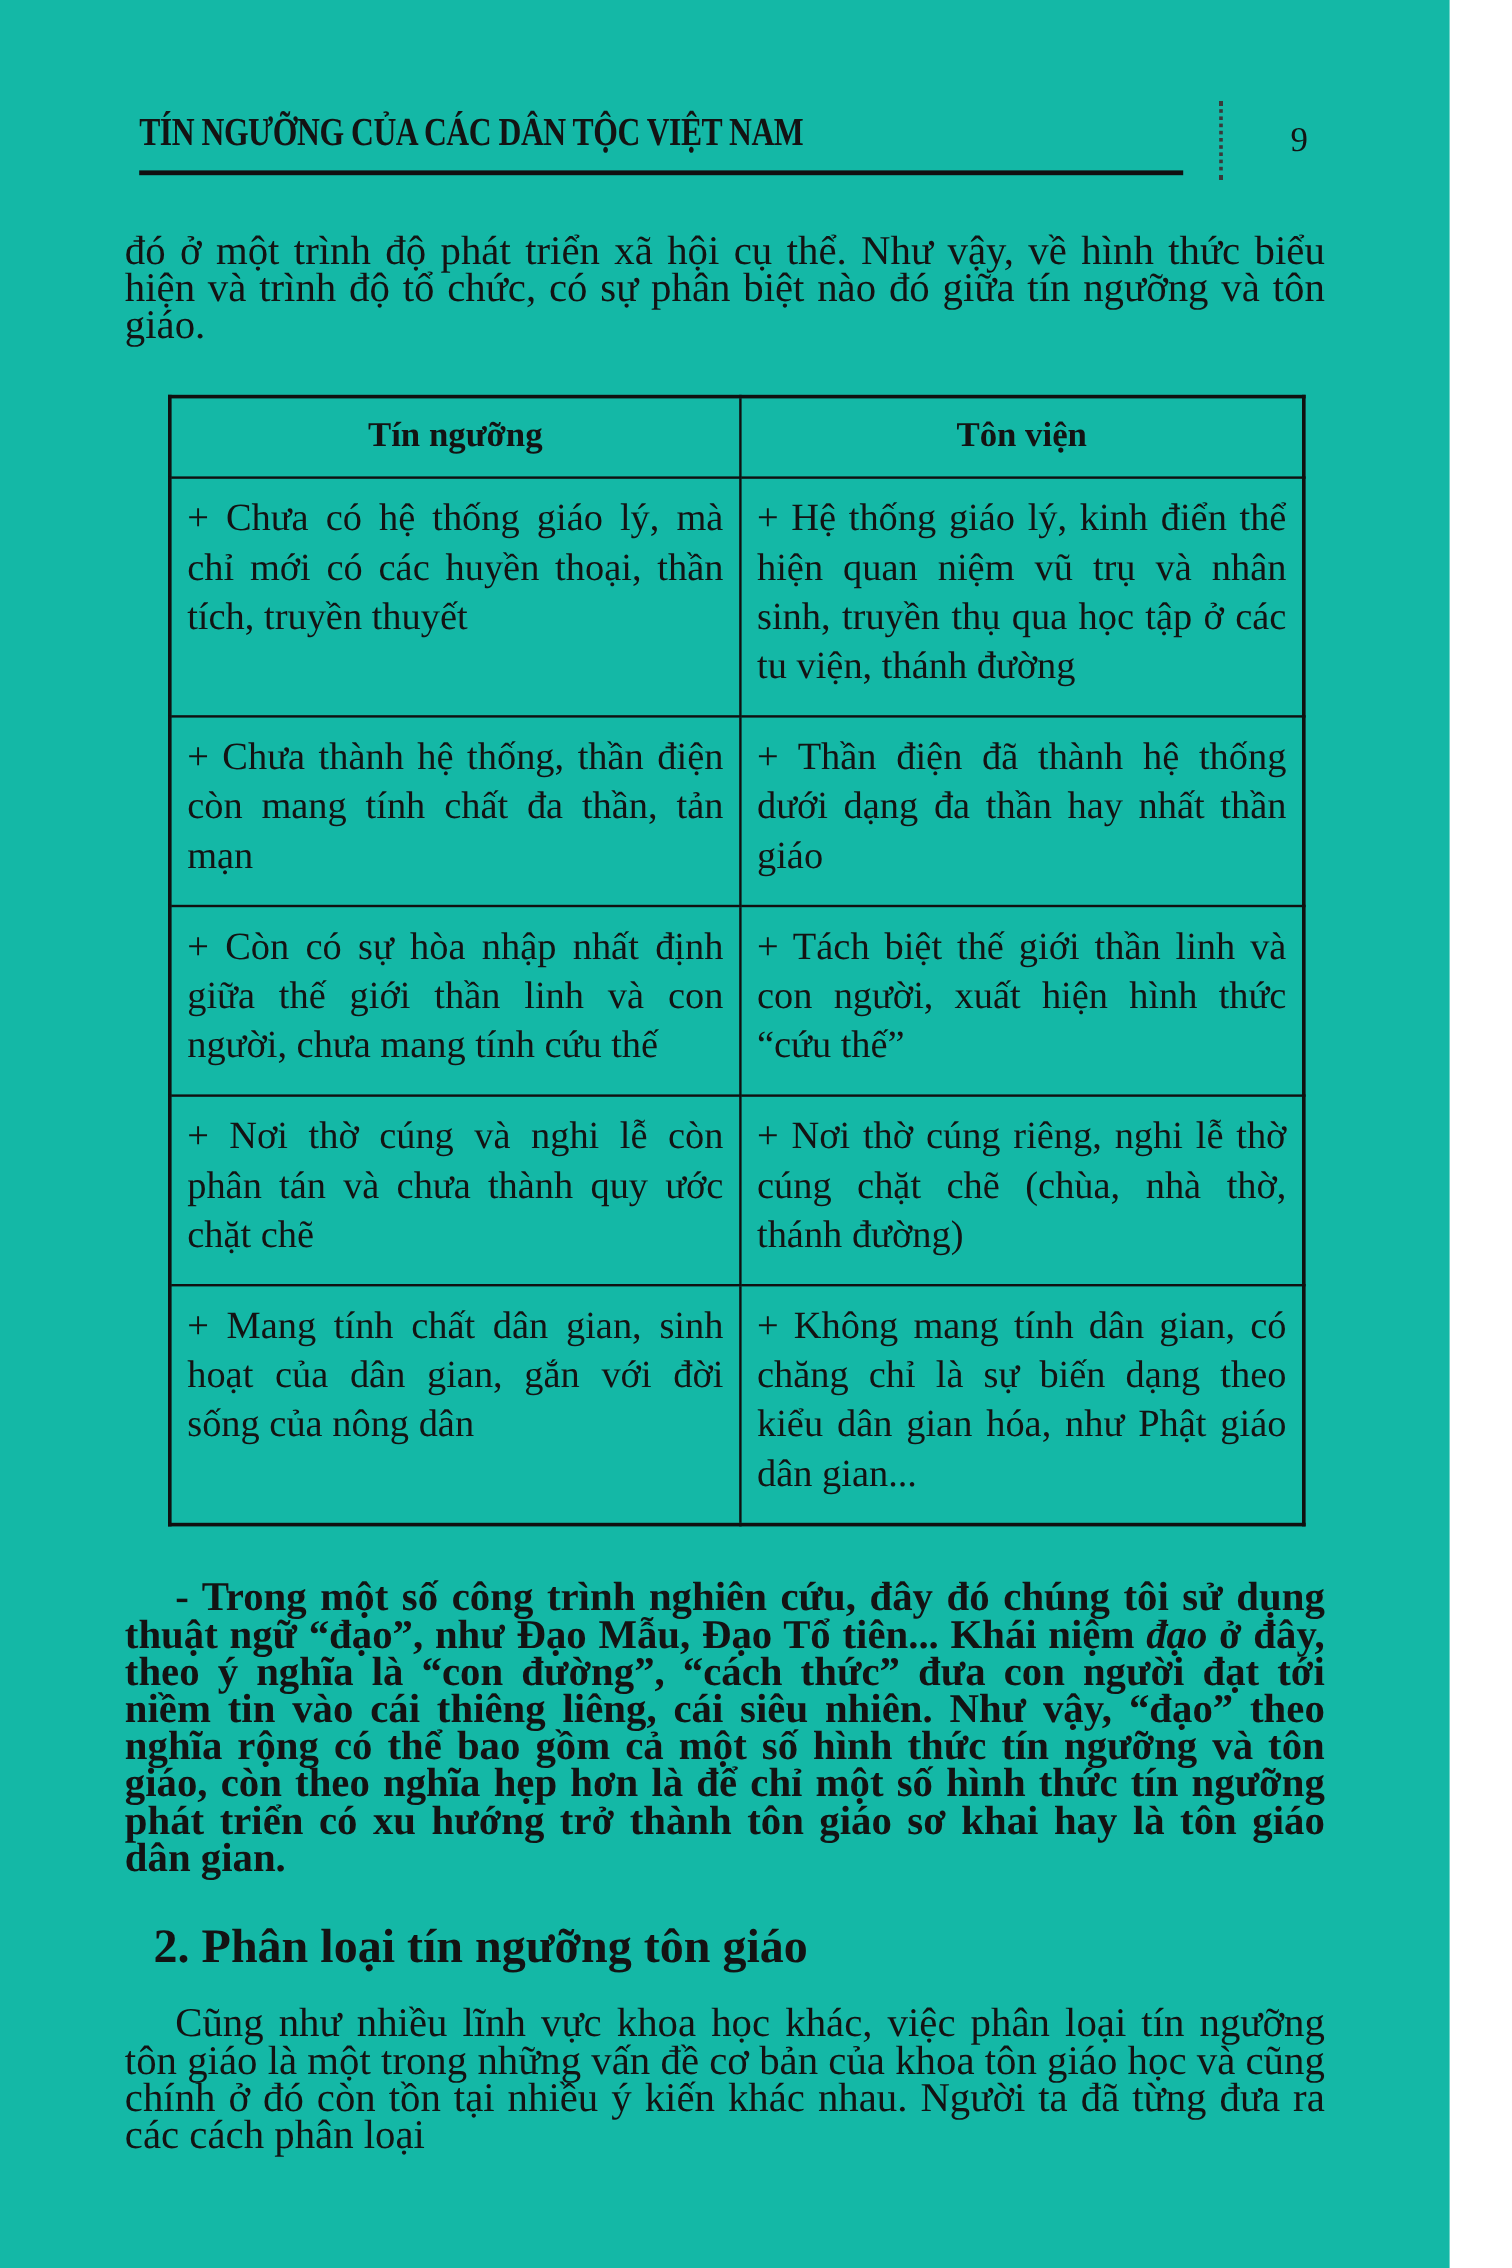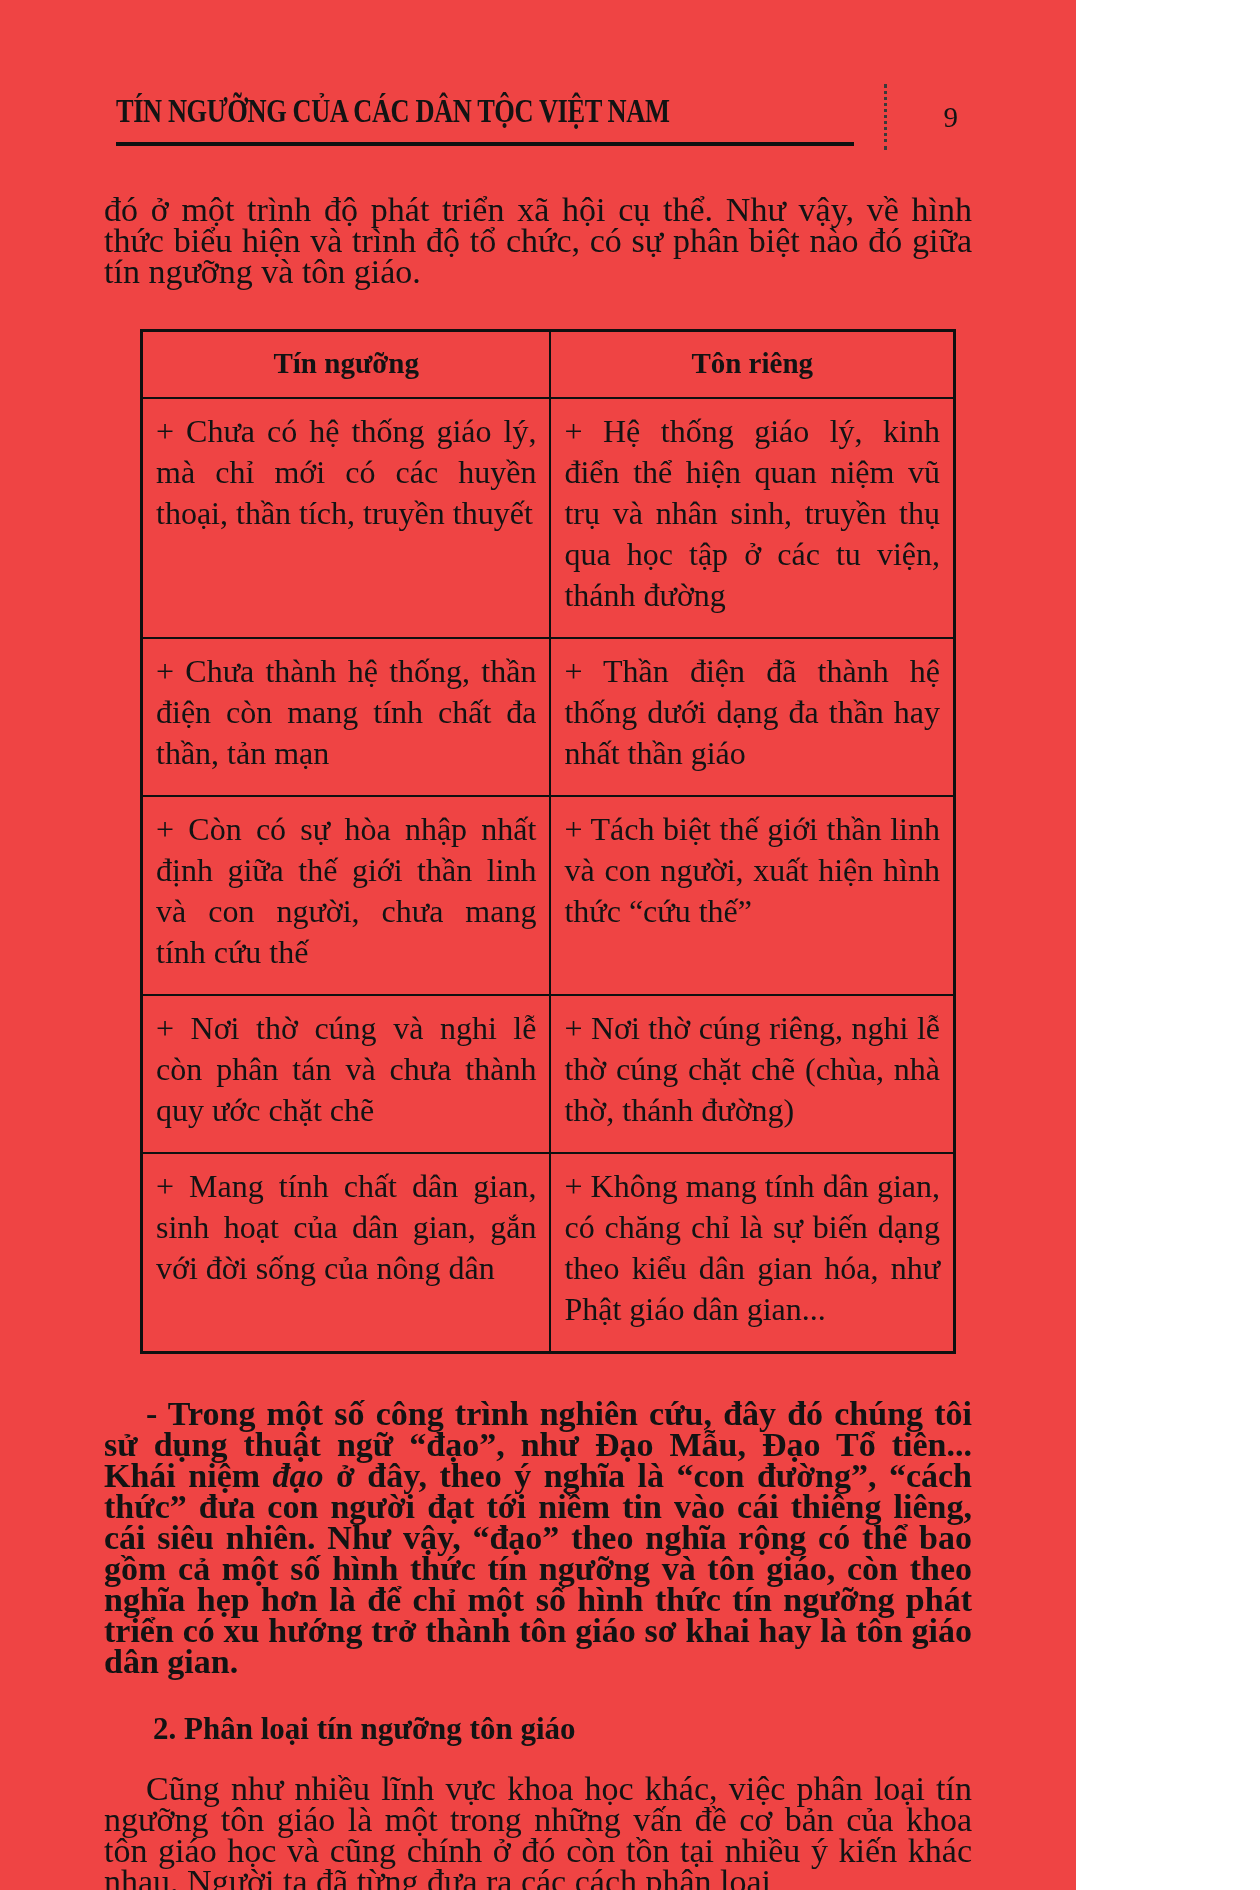--- a/index.html
+++ b/index.html
@@ -6,23 +6,23 @@
   html, body { background: #f3f3f1; }
   body {
     width: 1260px; height: 1890px;
     font-family: "Liberation Serif", "DejaVu Serif", serif;
     color: #131313;
     position: relative;
     background: #fff;
     overflow: hidden;
   }
   .page {
-    width: 1076px; height: 1890px;
+    width: 1208px; height: 1890px;
     padding: 78px 104px 0 104px;
-    background: #ef4444;
+    background: #14b8a6;
   }
 
   
   .running-head {
     display: flex;
     align-items: flex-end;
     margin-left: 12px;
   }
   .rh-left {
     flex: 1;
@@ -89,23 +89,23 @@
     text-align: justify;
     line-height: 41px;
     padding: 12px 13px 21px 13px;
   }
 
   .after-table { margin-top: 44px; font-weight: bold; }
   .indent { text-indent: 42px; }
 
   .section-heading {
     margin-top: 34px;
-    margin-left: 49px;
+    margin-left: 24px;
     font-weight: bold;
-    font-size: 31px;
+    font-size: 40px;
   }
   .last-para { margin-top: 26px; }
   .ital { font-style: italic; }
 </style>
 </head>
 <body>
 
 <div class="page">
 
   <div class="running-head">
@@ -117,21 +117,21 @@
       <span class="page-num">9</span>
     </div>
   </div>
 
   <p class="para intro">đó ở một trình độ phát triển xã hội cụ thể. Như vậy, về hình thức biểu hiện và trình độ tổ chức, có sự phân biệt nào đó giữa tín ngưỡng và tôn giáo.</p>
 
   <table class="cmp-table">
     <thead>
       <tr>
         <th style="width:50.3%">Tín ngưỡng</th>
-        <th>Tôn riêng</th>
+        <th>Tôn viện</th>
       </tr>
     </thead>
     <tbody id="table-body">
         <tr>
           <td>+ Chưa có hệ thống giáo lý, mà chỉ mới có các huyền thoại, thần tích, truyền thuyết</td>
           <td>+ Hệ thống giáo lý, kinh điển thể hiện quan niệm vũ trụ và nhân sinh, truyền thụ qua học tập ở các tu viện, thánh đường</td>
         </tr>
         <tr>
           <td>+ Chưa thành hệ thống, thần điện còn mang tính chất đa thần, tản mạn</td>
           <td>+ Thần điện đã thành hệ thống dưới dạng đa thần hay nhất thần giáo</td>

